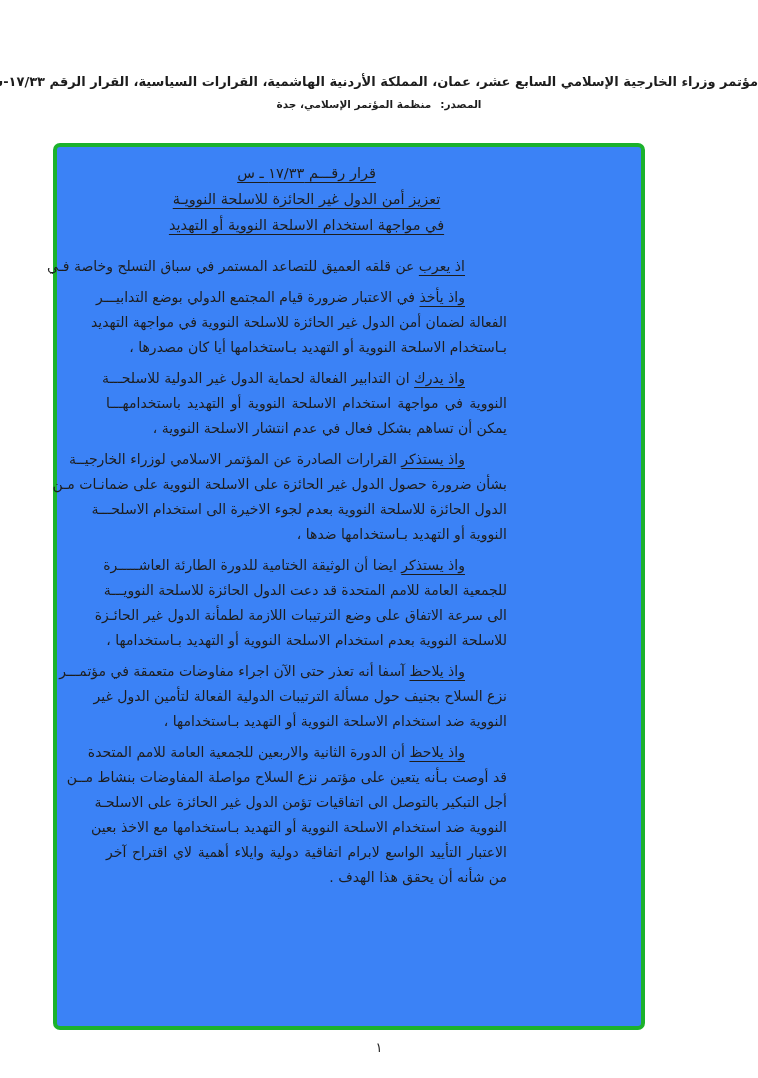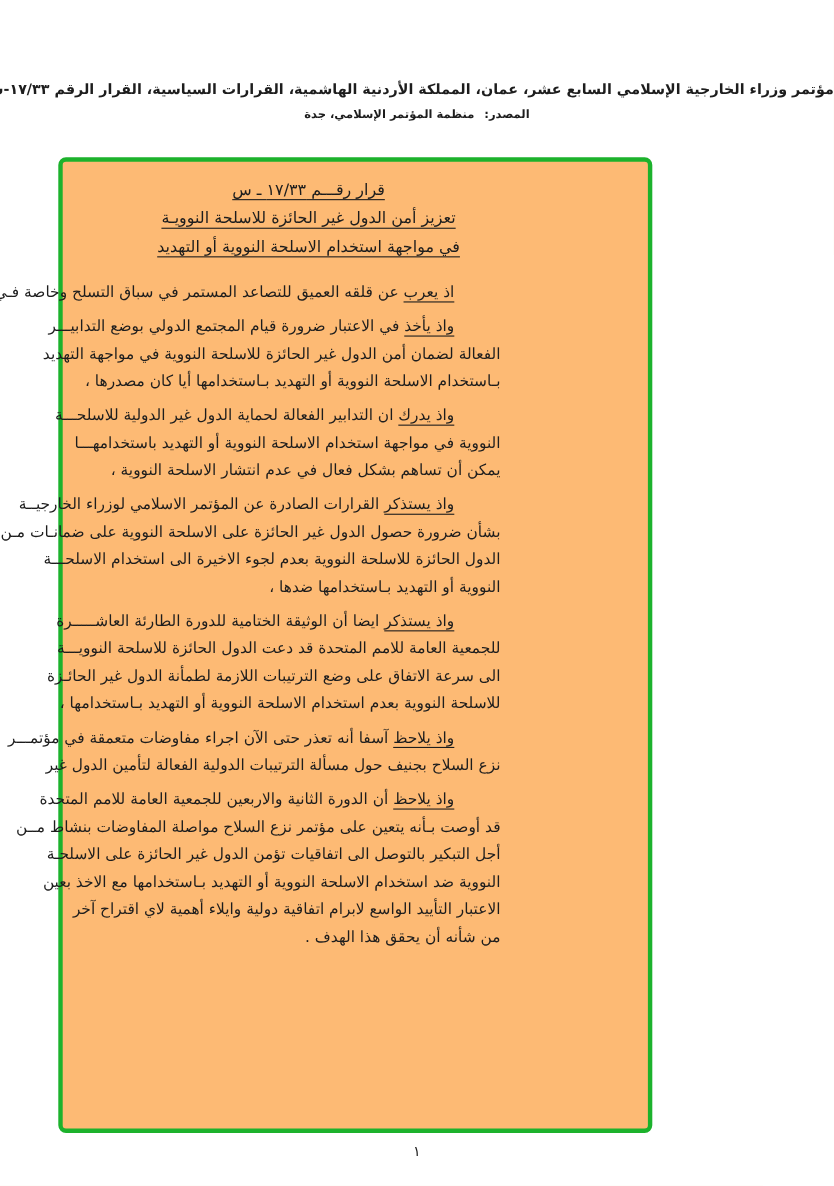--- a/index.html
+++ b/index.html
@@ -6,22 +6,22 @@
   html,body { background:#ffffff; }
   body {
     width:758px; height:1078px; position:relative; overflow:hidden;
     font-family:"DejaVu Sans", sans-serif; color:#1d1d1d;
   }
   .hdr { position:absolute; top:74px; left:0; width:758px; text-align:center; direction:rtl; }
   .hdr-l1 { font-size:13px; font-weight:bold; white-space:nowrap; letter-spacing:0; }
   .hdr-l2 { margin-top:9px; font-size:10.5px; font-weight:bold; }
   .hdr-l2 .src-label { margin-left:9px; }
   .doc-frame {
-    position:absolute; left:53px; top:143px; width:540px; height:887px;
-    border:4px solid #1cb22c; border-radius:7px; background:#fdba74;
+    position:absolute; left:53px; top:143px; width:592px; height:887px;
+    border:4px solid #1cb22c; border-radius:7px; background:#3b82f6;
   }
   .doc-content { position:absolute; top:0; right:0; bottom:0; left:0; padding:13px 134px 0 49px; direction:rtl; }
   .title-block { margin-bottom:16px; }
   .title-ln { text-align:center; font-size:14.5px; line-height:26px; }
   .u { text-decoration:underline; text-decoration-thickness:1px; text-underline-offset:4px; }
   .para { margin-bottom:6px; font-size:14px; }
   .ln { line-height:25px; white-space:nowrap; text-align:justify; text-align-last:justify; }
   .ln-first { text-indent:42px; }
   .ln-last { text-align-last:right; }
   .pagenum { position:absolute; top:1040px; left:0; width:758px; text-align:center; font-size:13px; }
@@ -72,20 +72,21 @@
     <div class="para">
       <div class="ln ln-first"><span class="u">واذ يستذكر</span> <span>ايضا أن الوثيقة الختامية للدورة الطارئة العاشـــــرة</span></div>
       <div class="ln">للجمعية العامة للامم المتحدة قد دعت الدول الحائزة للاسلحة النوويـــة</div>
       <div class="ln">الى سرعة الاتفاق على وضع الترتيبات اللازمة لطمأنة الدول غير الحائـزة</div>
       <div class="ln ln-last">للاسلحة النووية بعدم استخدام الاسلحة النووية أو التهديد بـاستخدامها ،</div>
     </div>
 
     <div class="para">
       <div class="ln ln-first"><span class="u">واذ يلاحظ</span> <span>آسفا أنه تعذر حتى الآن اجراء مفاوضات متعمقة في مؤتمـــر</span></div>
       <div class="ln">نزع السلاح بجنيف حول مسألة الترتيبات الدولية الفعالة لتأمين الدول غير</div>
+      <div class="ln ln-last">النووية ضد استخدام الاسلحة النووية أو التهديد بـاستخدامها ،</div>
     </div>
 
     <div class="para">
       <div class="ln ln-first"><span class="u">واذ يلاحظ</span> <span>أن الدورة الثانية والاربعين للجمعية العامة للامم المتحدة</span></div>
       <div class="ln">قد أوصت بـأنه يتعين على مؤتمر نزع السلاح مواصلة المفاوضات بنشاط مــن</div>
       <div class="ln">أجل التبكير بالتوصل الى اتفاقيات تؤمن الدول غير الحائزة على الاسلحـة</div>
       <div class="ln">النووية ضد استخدام الاسلحة النووية أو التهديد بـاستخدامها مع الاخذ بعين</div>
       <div class="ln">الاعتبار التأييد الواسع لابرام اتفاقية دولية وايلاء أهمية لاي اقتراح آخر</div>
       <div class="ln ln-last">من شأنه أن يحقق هذا الهدف .</div>
     </div>

